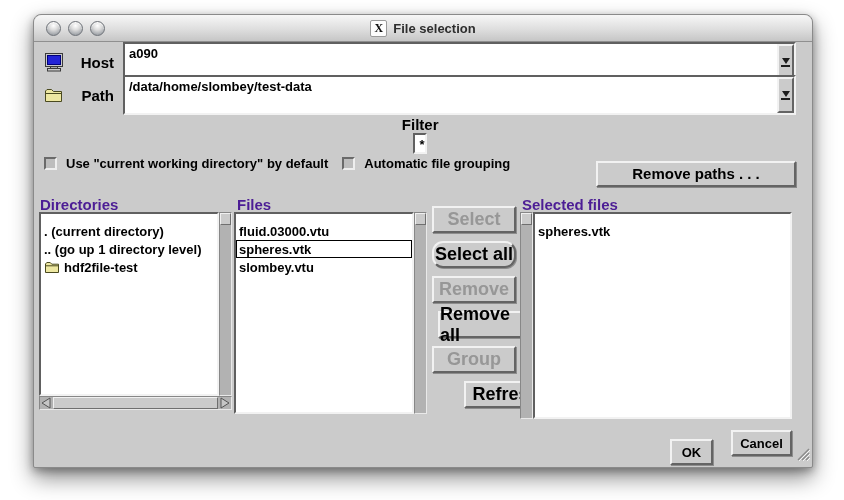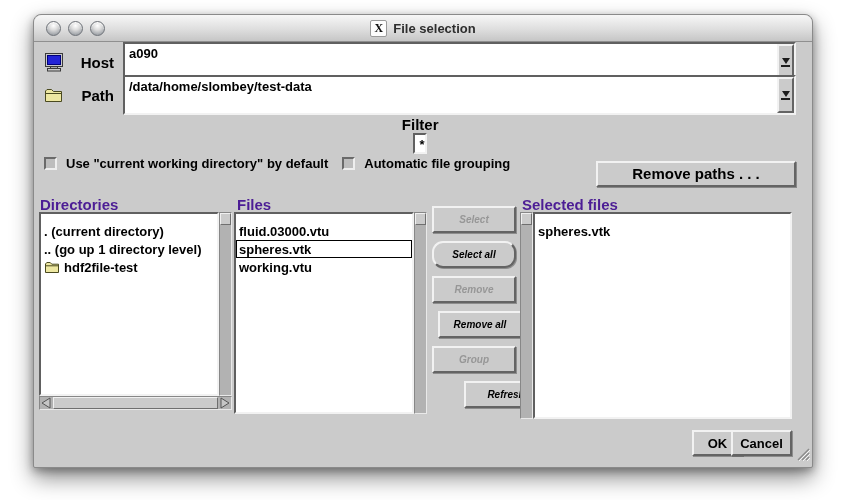--- a/index.html
+++ b/index.html
@@ -70,29 +70,29 @@
       font-weight:bold;font-size:13px;white-space:nowrap;color:#000;cursor:default;}
   .li.focused{box-shadow:inset 0 0 0 1px #000;}
   .fold{margin-right:4px;flex:0 0 auto;display:flex;}
   .vtrack{background:#b2b2b2;border:1px solid;border-color:#878787 #e9e9e9 #e9e9e9 #878787;box-sizing:border-box;}
   .vthumb{height:12px;background:#cbcbcb;border:1px solid;border-color:#f0f0f0 #6f6f6f #6f6f6f #f0f0f0;box-sizing:border-box;cursor:pointer;}
   .hscroll{grid-column:1 / span 2;background:#b2b2b2;display:flex;align-items:stretch;
       border:1px solid;border-color:#878787 #e9e9e9 #e9e9e9 #878787;box-sizing:border-box;}
   .harrow{width:13px;display:flex;align-items:center;justify-content:center;cursor:pointer;}
   .hthumb{flex:1;background:#cbcbcb;border:1px solid;border-color:#f0f0f0 #6f6f6f #6f6f6f #f0f0f0;cursor:pointer;}
   
-  .mbtn{position:absolute;left:398px;width:84px;height:27px;font-weight:bold;font-size:10px;
+  .mbtn{position:absolute;left:398px;width:84px;height:27px;font-weight:bold;font-size:18px;
       display:flex;align-items:center;justify-content:center;cursor:pointer;color:#000;
-      box-shadow:1px 1px 0 rgba(80,80,80,.5);font-style:italic;}
+      box-shadow:1px 1px 0 rgba(80,80,80,.5);}
   .mbtn.disabled{color:#979797;cursor:default;}
   
   .fbtn{position:absolute;top:415px;height:26px;font-weight:bold;font-size:13px;
       display:flex;align-items:center;justify-content:center;cursor:pointer;color:#000;
       box-shadow:1px 1px 0 rgba(80,80,80,.5);}
-  .ok{left:658px;width:51px;}
+  .ok{left:636px;width:43px;margin-top:9px;}
   .cancel{left:697px;width:61px;}
   .grip{position:absolute;right:2px;bottom:2px;cursor:nwse-resize;}
 </style>
 </head>
 <body>
 
 <div class="window">
 
   <div class="titlebar">
     <div class="traffic">
@@ -200,21 +200,21 @@
 
   <div class="panel panel-files">
     <div class="list sunkw">
       <div class="li">
         <span>fluid.03000.vtu</span>
       </div>
       <div class="li focused">
         <span>spheres.vtk</span>
       </div>
       <div class="li">
-        <span>working.vtu</span>
+        <span>slombey.vtu</span>
       </div>
     </div>
     <div class="vtrack">
       <div class="vthumb"></div>
     </div>
   </div>
 
   <div class="mbtn raise disabled" style="top:191px;">Select</div>
   <div class="mbtn raise" style="top:226px;border-radius:11px;">Select all</div>
   <div class="mbtn raise disabled" style="top:261px;">Remove</div>

